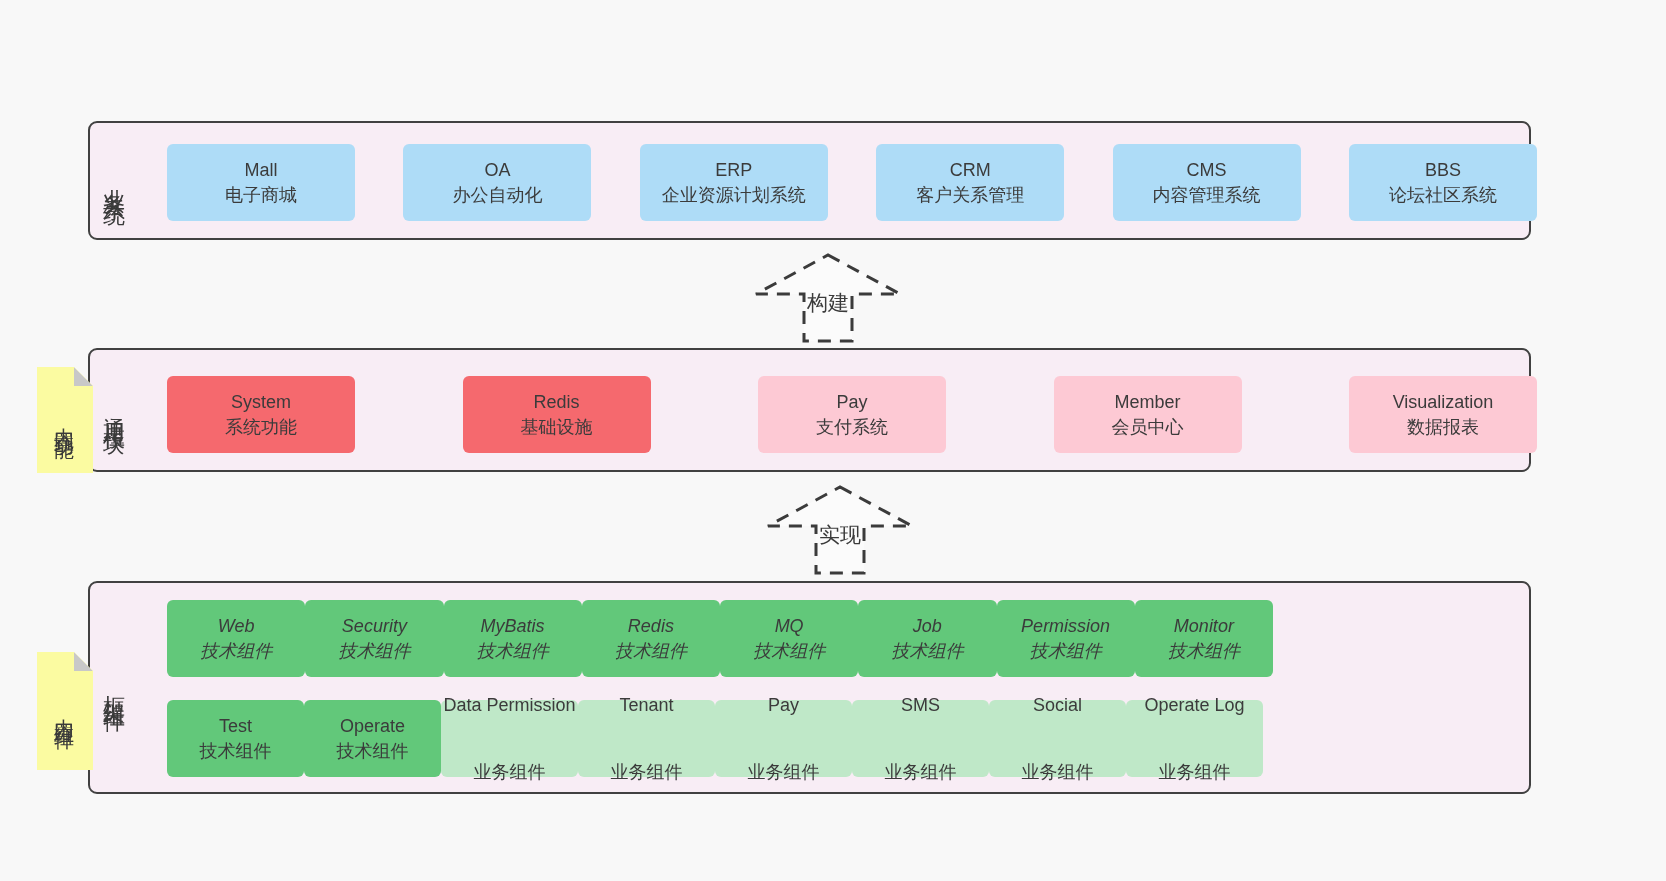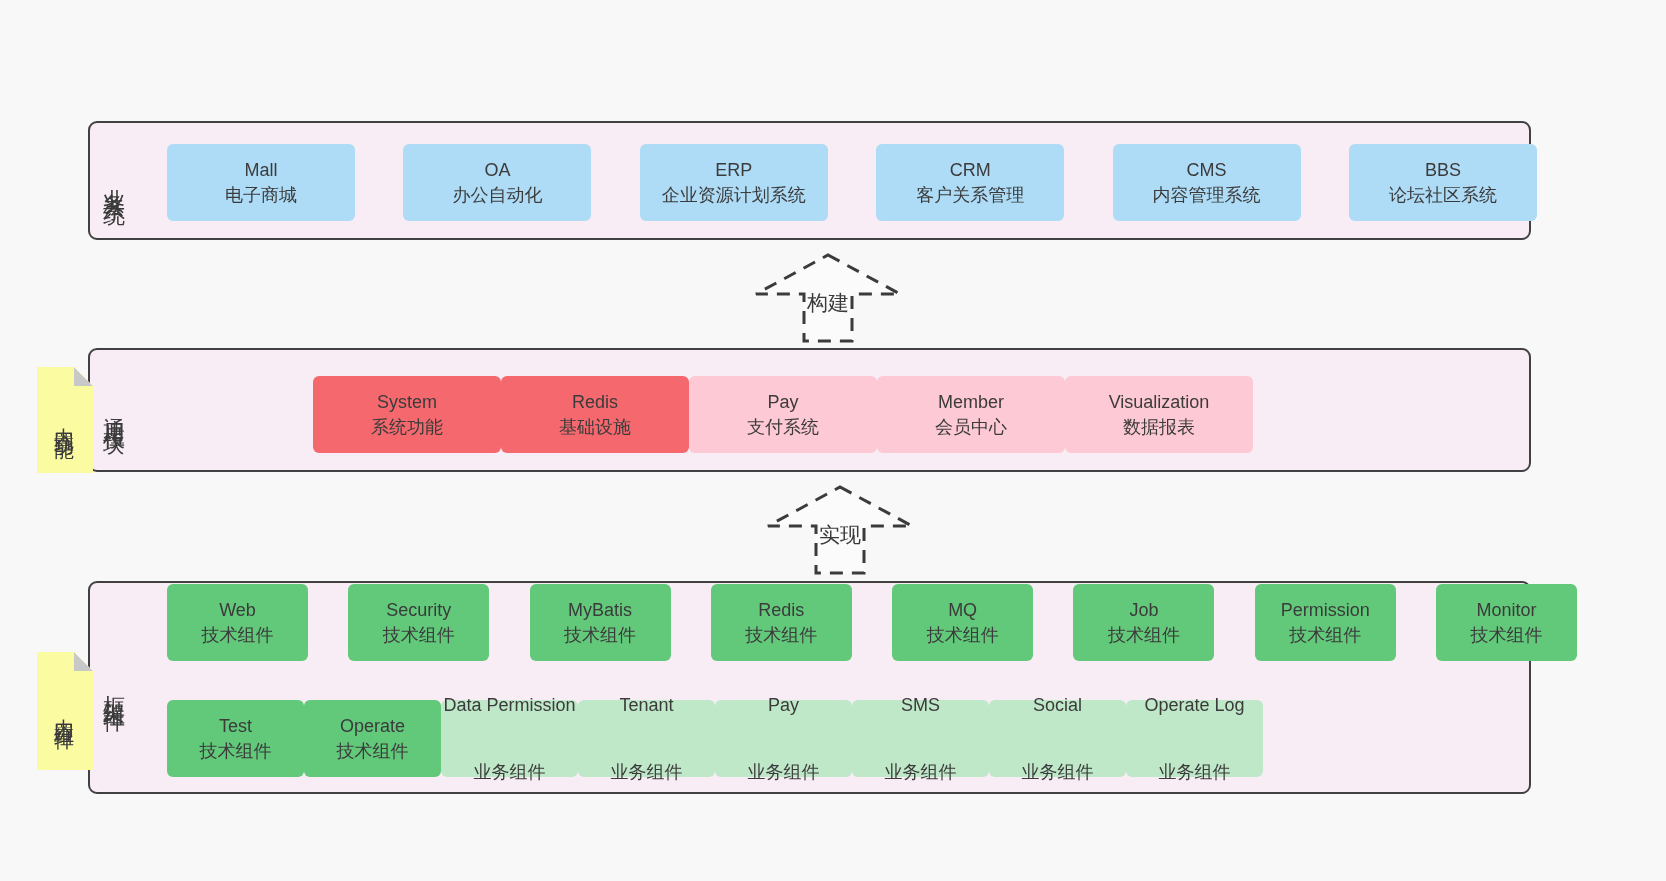--- a/index.html
+++ b/index.html
@@ -18,22 +18,22 @@
   #layer2{top:348px;height:124px;}
   #layer3{top:581px;height:213px;}
   .layer-label{
     position:absolute;left:9px;top:0;bottom:0;
     display:flex;align-items:center;justify-content:center;
     writing-mode:vertical-rl;text-orientation:upright;
     font-size:22px;letter-spacing:5px;color:#3a3a3a;
   }
   .row{position:absolute;left:56px;display:flex;justify-content:space-between;margin-left:21px;}
   #layer1 .row{top:21px;width:1370px;}
-  #layer2 .row{top:26px;width:1232px;justify-content:center;}
-  #layer3 .rowA{top:1px;width:1410px;}
+  #layer2 .row{top:26px;width:1370px;}
+  #layer3 .rowA{top:17px;width:1106px;font-style:italic;}
   #layer3 .rowB{top:117px;width:1096px;}
   .box{
     border-radius:6px;display:flex;flex-direction:column;
     align-items:center;justify-content:center;text-align:center;
     font-size:18px;line-height:1.38;height:77px;
   }
   .w188{width:188px;}
   .w141{width:141px;}
   .bt,.bs{display:block;}
   .blue{background:#aedcf7;}

